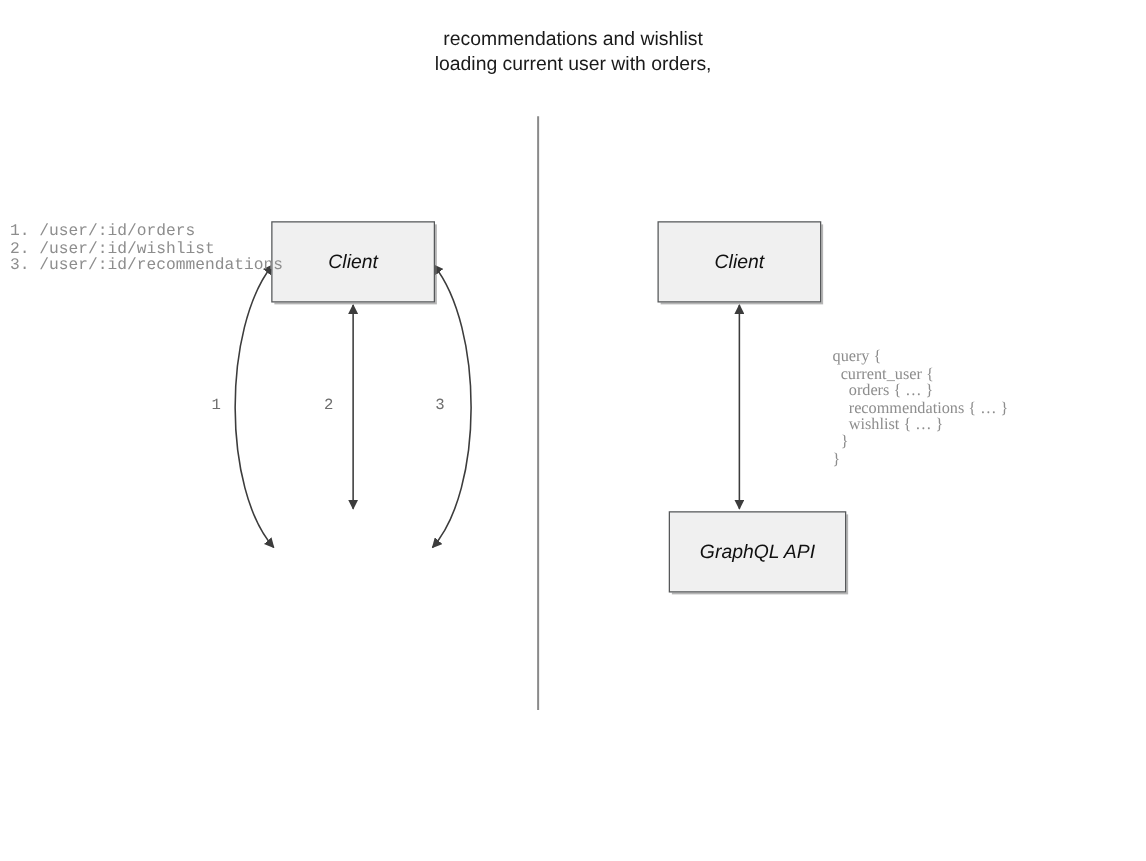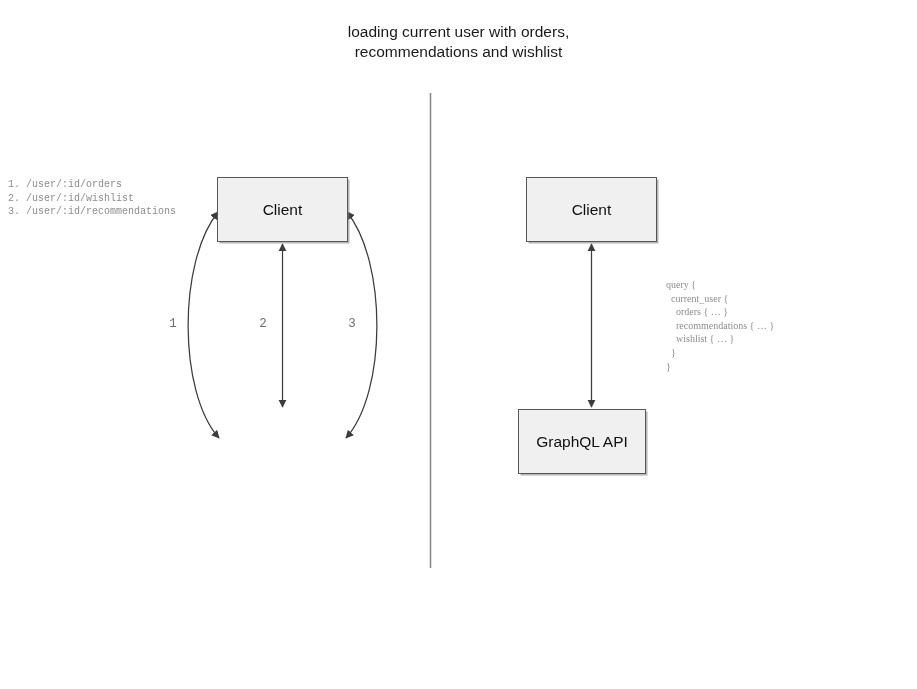--- a/index.html
+++ b/index.html
@@ -44,31 +44,32 @@
     box-sizing: border-box;
     background: #f0f0f0;
     border: 1.4px solid #56585a;
     box-shadow: 2px 2px 0 -0.5px rgba(120,120,120,0.55);
     display: flex;
     align-items: center;
     justify-content: center;
     font-size: 15.5px;
     color: #101010;
     font-family: "Liberation Sans", sans-serif;
+    font-style: italic;
   }
   #node-rest-client   { left: 217px; top: 177px; width: 131px; height: 65px; }
   #node-rest-api      { left: 217px; top: 409px; width: 131px; height: 65px; }
   #node-gql-client    { left: 526px; top: 177px; width: 131px; height: 65px; }
-  #node-gql-api       { left: 518px; top: 409px; width: 128px; height: 65px; }
+  #node-gql-api       { left: 535px; top: 409px; width: 142px; height: 65px; }
 
   
   .mono-block {
     position: absolute;
     font-family: "Liberation Mono", "DejaVu Sans Mono", monospace;
-    font-size: 10px;
+    font-size: 13px;
     line-height: 13.6px;
     color: #8d8d8d;
     white-space: pre;
   }
   #rest-endpoints { left: 8px;   top: 178px; }
   #gql-query      { left: 666px; top: 278px; font-family: Liberation Serif, serif; }
 
   
   .edge-label {
     position: absolute;
@@ -98,22 +99,22 @@
     stroke: #8a8a8a;
     stroke-width: 1.6;
   }
 </style>
 </head>
 <body>
 
 <div id="canvas">
 
   <div class="title">
+    <span class="line">recommendations and wishlist</span>
     <span class="line">loading current user with orders,</span>
-    <span class="line">recommendations and wishlist</span>
   </div>
 
   <svg id="overlay" viewBox="0 0 917 689" width="917" height="689" xmlns="http://www.w3.org/2000/svg">
     <defs>
       <marker id="arrow-head" viewBox="0 0 10 10" refX="9" refY="5" markerWidth="6.5" markerHeight="6.5" orient="auto-start-reverse">
         <path d="M 0 0 L 10 5 L 0 10 z" fill="#3c3c3c"></path>
       </marker>
     </defs>
 
     <line class="divider" x1="430.5" y1="93" x2="430.5" y2="568"></line>

